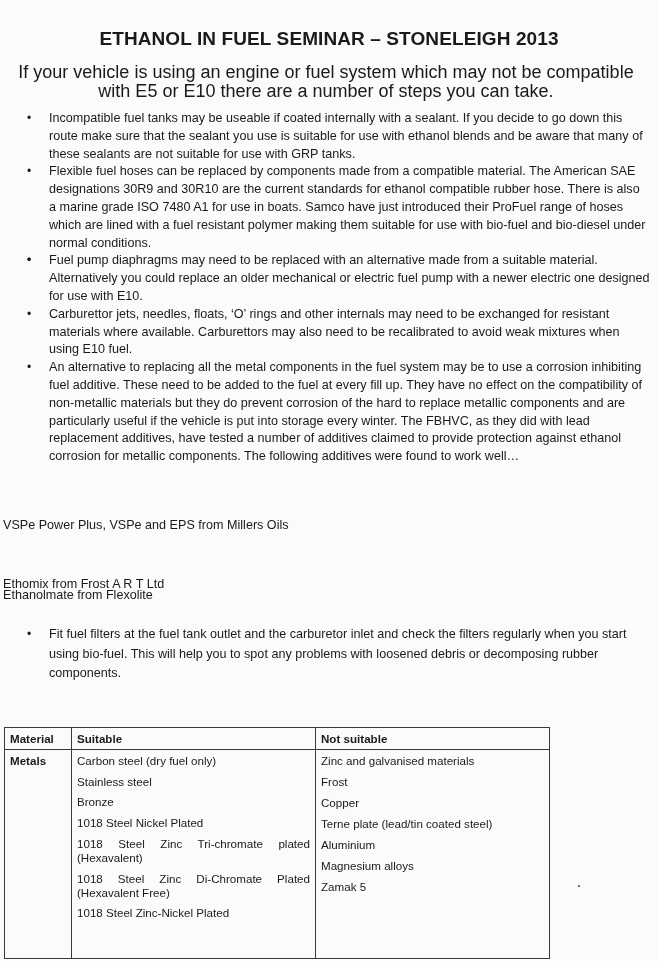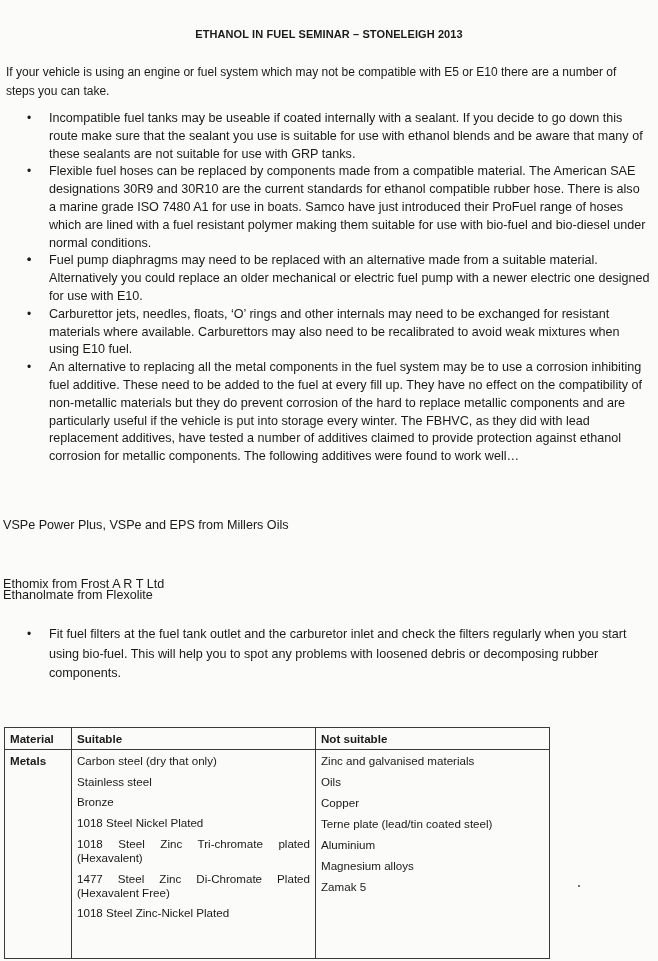--- a/index.html
+++ b/index.html
@@ -5,26 +5,26 @@
   html, body { margin: 0; padding: 0; }
   body {
     width: 658px; height: 961px; overflow: hidden;
     background: #fbfbfa;
     font-family: "Liberation Sans", sans-serif;
     color: #1a1a1a;
     position: relative;
   }
   .title {
     position: absolute; left: 0; top: 28px; width: 658px;
-    text-align: center; font-weight: bold; font-size: 11px;
+    text-align: center; font-weight: bold; font-size: 19px;
     letter-spacing: 0.1px;
   }
   .intro {
     position: absolute; left: 6px; top: 63px; width: 640px;
-    font-size: 12px; line-height: 19px;
+    font-size: 18px; line-height: 19px; text-align: center;
   }
   ul.bullets {
     position: absolute; left: 0; top: 110px; width: 650px;
     margin: 0; padding: 0; list-style: none;
     font-size: 12.6px; line-height: 17.8px;
   }
   ul.bullets li { position: relative; padding-left: 49px; margin: 0; }
   ul.bullets li .dot {
     position: absolute; left: 27px; top: 0; font-size: 12px;
   }
@@ -89,31 +89,31 @@
     <tr>
       <th class="col-mat">Material</th>
       <th class="col-suit">Suitable</th>
       <th>Not suitable</th>
     </tr>
   </thead>
   <tbody>
     <tr>
       <td class="col-mat">Metals</td>
       <td>
-        <div class="cell-item">Carbon steel (dry that only)</div>
+        <div class="cell-item">Carbon steel (dry fuel only)</div>
         <div class="cell-item">Stainless steel</div>
         <div class="cell-item">Bronze</div>
         <div class="cell-item">1018 Steel Nickel Plated</div>
         <div class="cell-item justify">1018 Steel Zinc Tri-chromate plated (Hexavalent)</div>
-        <div class="cell-item justify">1477 Steel Zinc Di-Chromate Plated (Hexavalent Free)</div>
+        <div class="cell-item justify">1018 Steel Zinc Di-Chromate Plated (Hexavalent Free)</div>
         <div class="cell-item">1018 Steel Zinc-Nickel Plated</div>
       </td>
       <td>
         <div class="ns-item">Zinc and galvanised materials</div>
-        <div class="ns-item">Oils</div>
+        <div class="ns-item">Frost</div>
         <div class="ns-item">Copper</div>
         <div class="ns-item">Terne plate (lead/tin coated steel)</div>
         <div class="ns-item">Aluminium</div>
         <div class="ns-item">Magnesium alloys</div>
         <div class="ns-item">Zamak 5</div>
       </td>
     </tr>
   </tbody>
 </table>
 

